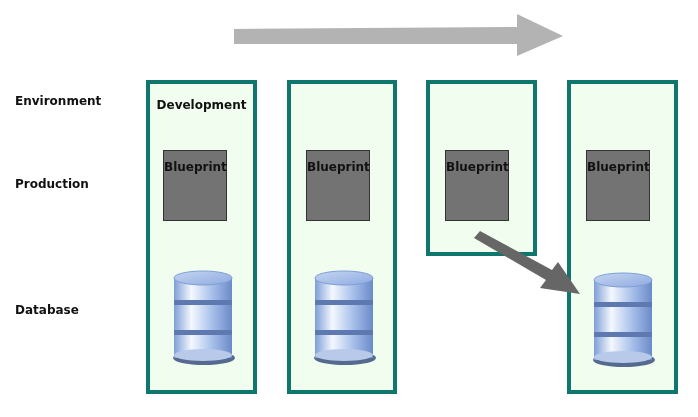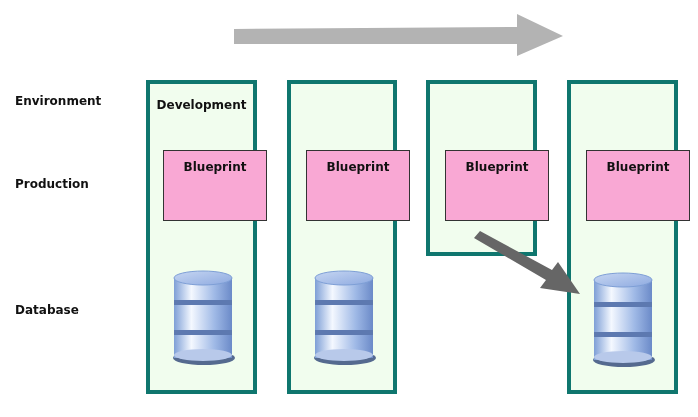--- a/index.html
+++ b/index.html
@@ -2,21 +2,21 @@
 <html><head>
 <meta charset="utf-8">
 <style>
   html, body { margin:0; padding:0; background:#ffffff; }
   body { width:698px; height:417px; position:relative; overflow:hidden;
          font-family:"DejaVu Sans", sans-serif; font-weight:bold; font-size:12px; color:#111; }
   .row-label { position:absolute; left:15px; font-size:12px; font-weight:bold;text-align:right; }
   .env { position:absolute; top:80px; background:#f1fdee; border:4px solid #0f766e;
          box-sizing:border-box; }
   .env-title { position:absolute; top:14px; left:0; right:0; text-align:center; font-size:12px; }
-  .bp { position:absolute; top:66px; left:12px; width:104px; height:71px; background:#f9a8d4;
+  .bp { position:absolute; top:66px; left:12px; width:64px; height:71px; background:#737373;
         border:1px solid #333; box-sizing:border-box; }
   .bp-label { position:absolute; top:9px; left:0; right:0; text-align:center; font-size:12px; }
   .db { position:absolute; width:64px; height:100px; }
   svg.overlay { position:absolute; left:0; top:0; }
 </style>
 </head>
 <body>
 
 <svg class="overlay" width="698" height="417">
   <path d="M234 29 L517 27 L517 14 L563 36 L517 56 L517 44 L234 44 Z" fill="#b3b3b3"></path>

